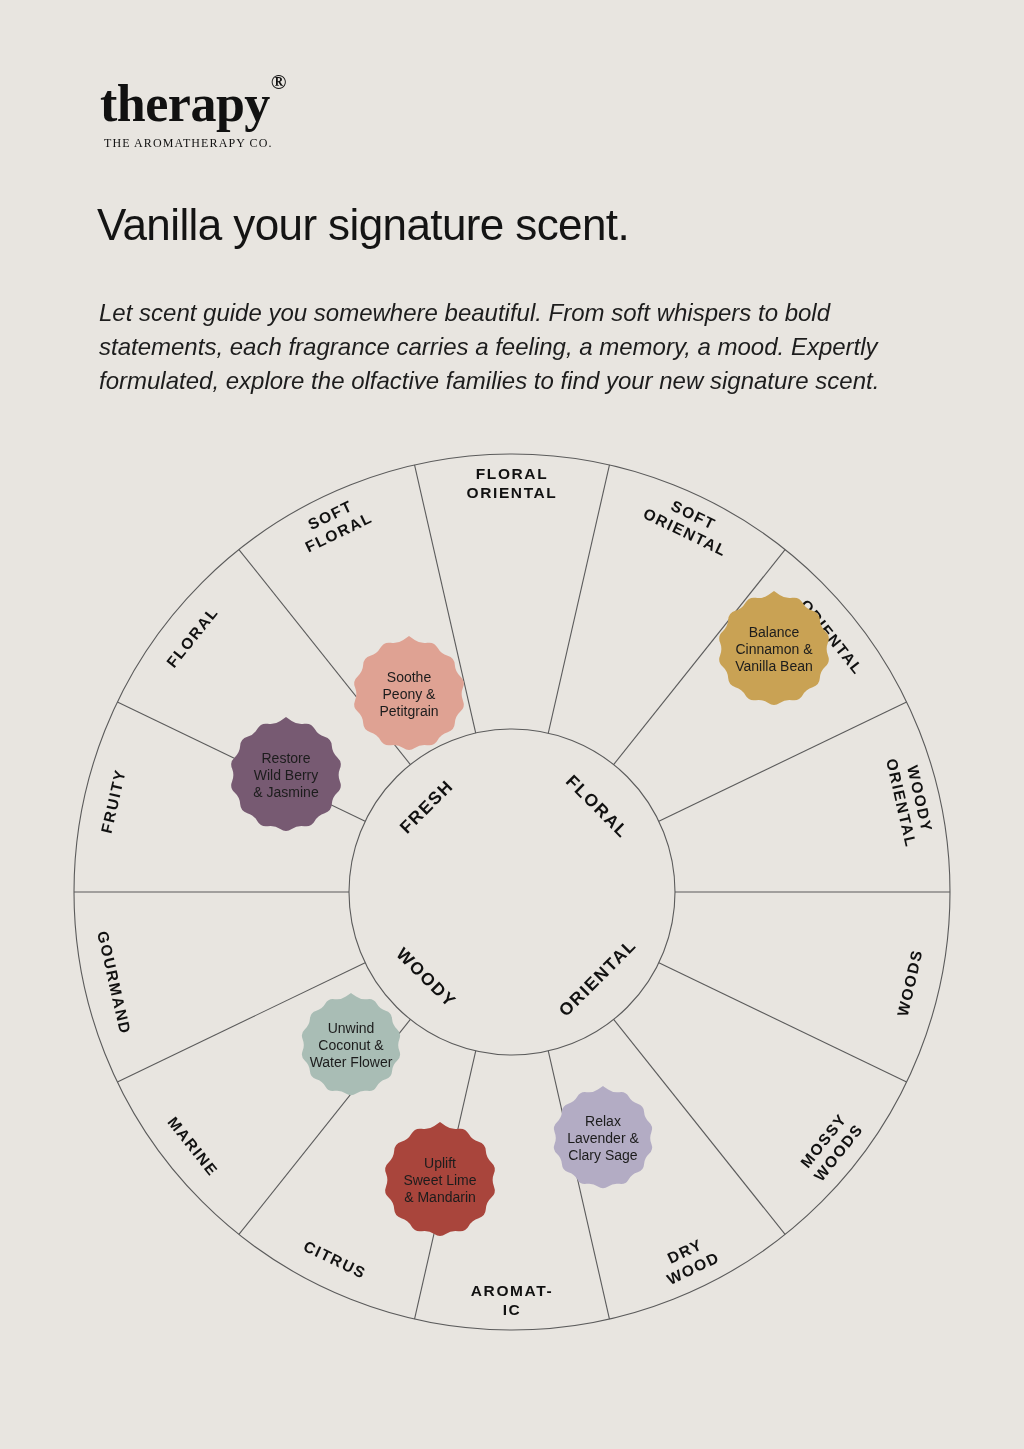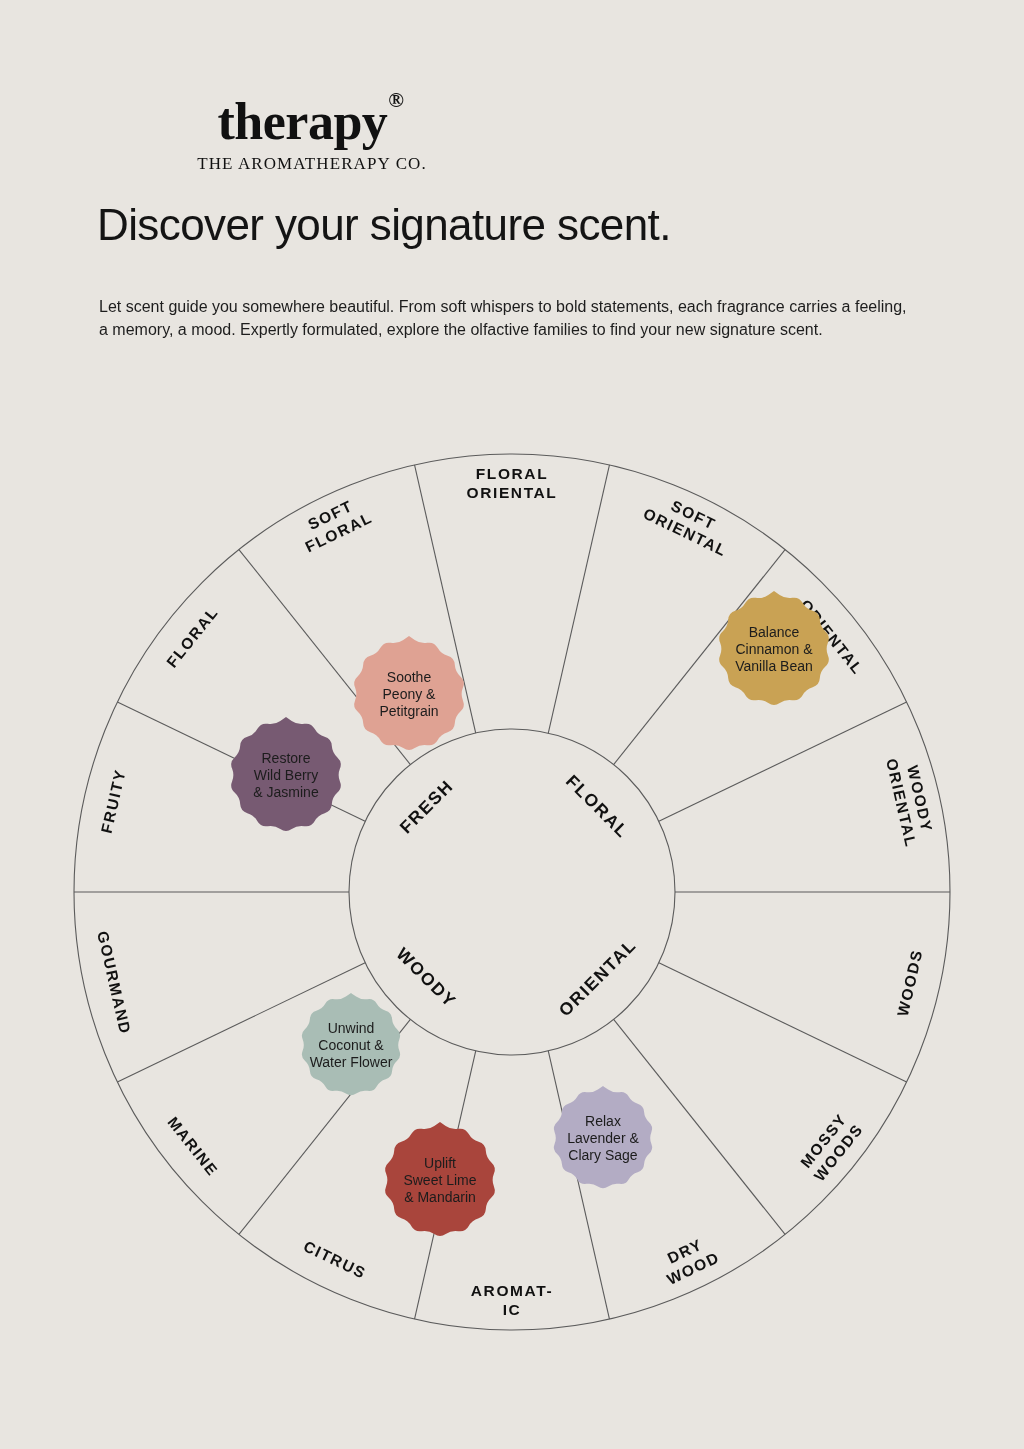--- a/index.html
+++ b/index.html
@@ -13,23 +13,22 @@
     font-family: "Liberation Sans", sans-serif;
     color: #1b1b1b;
     overflow: hidden;
     position: relative;
   }
 
   
   .brand {
     position: absolute;
     left: 100px;
-    top: 96px;
+    top: 78px;
     width: 420px;
-    text-align: center;
   }
   .brand-word {
     font-family: "Liberation Serif", serif;
     font-weight: bold;
     font-size: 52px;
     letter-spacing: -0.5px;
     line-height: 1;
     color: #111;
     display: inline-block;
     position: relative;
@@ -37,21 +36,21 @@
   .brand-reg {
     font-family: "Liberation Serif", serif;
     font-size: 21px;
     vertical-align: super;
     position: relative;
     top: -14px;
     left: 1px;
   }
   .brand-sub {
     font-family: "Liberation Serif", serif;
-    font-size: 17px;
+    font-size: 12px;
     letter-spacing: 1.1px;
     margin-top: 6px;
     color: #111;
     padding-left: 4px;
   }
 
   .headline {
     position: absolute;
     left: 97px;
     top: 200px;
@@ -59,23 +58,24 @@
     font-weight: 400;
     letter-spacing: -0.6px;
     color: #141414;
   }
 
   .intro {
     position: absolute;
     left: 99px;
     top: 296px;
     width: 815px;
-    font-size: 16px;
+    font-size: 24px;
     line-height: 1.42;
     color: #1d1d1d;
+    font-style: italic;
   }
 
   
   #wheel-wrap {
     position: absolute;
     left: 64px;
     top: 444px;
     width: 896px;
     height: 896px;
   }
@@ -115,21 +115,21 @@
   }
 </style>
 </head>
 <body>
 
 <div class="brand">
   <div class="brand-word"><span>therapy</span><span class="brand-reg">®</span></div>
   <div class="brand-sub">THE AROMATHERAPY CO.</div>
 </div>
 
-<div class="headline">Discover your signature scent.</div>
+<div class="headline">Vanilla your signature scent.</div>
 <div class="intro">Let scent guide you somewhere beautiful. From soft whispers to bold statements, each fragrance carries a feeling, a memory, a mood. Expertly formulated, explore the olfactive families to find your new signature scent.</div>
 
 <div id="wheel-wrap">
   <svg id="wheel" width="896" height="896" viewBox="0 0 896 896" xmlns="http://www.w3.org/2000/svg">
     <g id="wheel-geometry">
         <circle cx="448" cy="448" r="438" class="ring"></circle>
         <circle cx="448" cy="448" r="163" class="ring" fill="#e8e5e0"></circle>
         <line x1="411.72908776512077" y1="289.08675031436275" x2="350.5358309271343" y2="20.981574464361245" class="spoke"></line>
         <line x1="484.27091223487923" y1="289.08675031436275" x2="545.4641690728657" y2="20.981574464361245" class="spoke"></line>
         <line x1="549.6288377029736" y1="320.56146835771114" x2="721.0885332141254" y2="105.55781067900296" class="spoke"></line>

